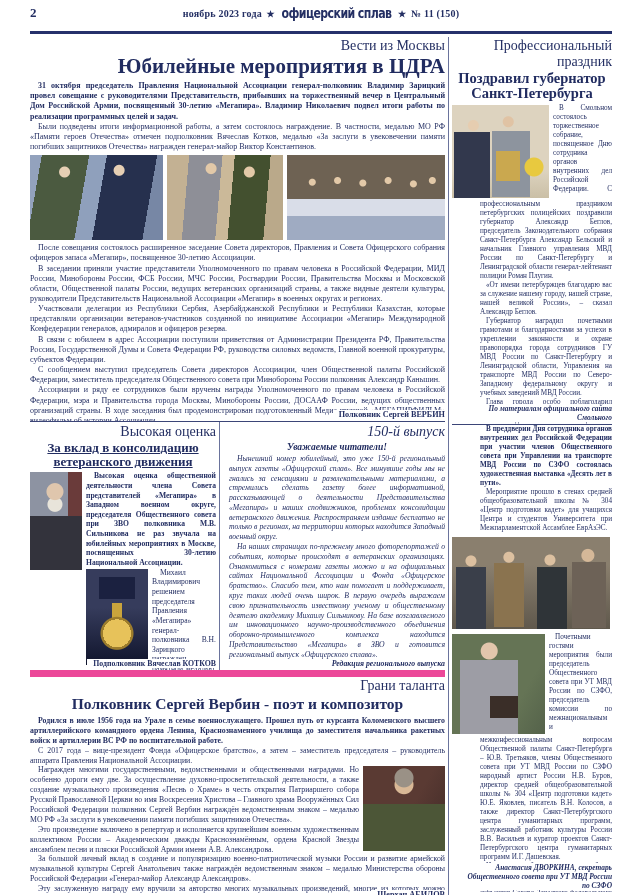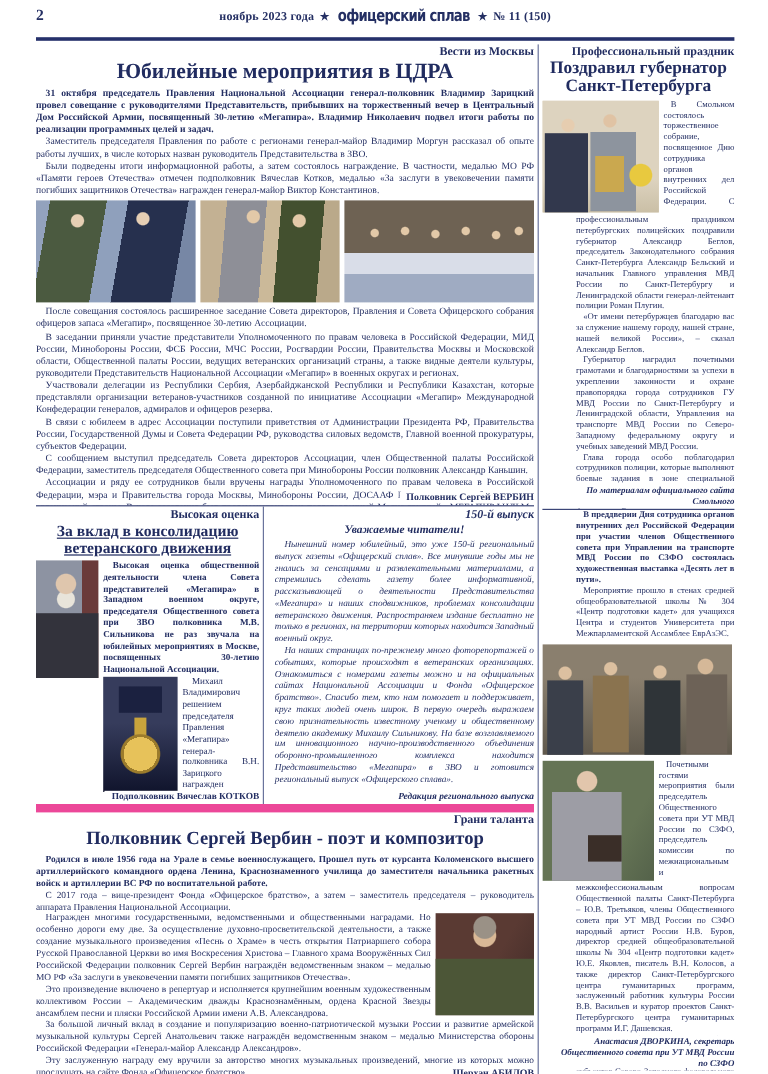--- a/index.html
+++ b/index.html
@@ -16,30 +16,30 @@
   .masthead{display:inline-block; font-family:"DejaVu Sans", sans-serif; font-weight:bold;
     letter-spacing:-0.6px; transform:scaleY(1.25); font-size:11px; padding:0 2px;}
   .star{font-size:9px; padding:0 2px;}
   .hdr-rule{border-top:3px solid #26316b; margin-top:2px;}
   
   .cols{display:flex; margin-top:3px;}
   .col-main{width:415px;}
   .vdiv{width:1px; background:#6a739c; margin:0 3px;}
   .col-right{width:160px;}
   
-  .kicker{font-size:10px; text-align:right; margin:1px 0 1px 0;font-weight:bold;}
+  .kicker{font-size:14px; text-align:right; margin:1px 0 1px 0;}
   p{margin:0; text-align:justify; text-indent:8px; font-size:8px; line-height:1.27;}
   .lead{font-weight:bold;}
   .sig{position:absolute; right:0; bottom:2px; background:#ffffff; font-weight:bold;
     font-size:8.2px; padding-left:6px; text-align:right; max-width:92%;}
   h1,h2,h3{margin:0; text-align:center; font-weight:bold; color:#212c60;}
   section{position:relative; overflow:hidden;}
   
   .sec-a1{height:384px;}
-  .t-xl{font-size:18px; line-height:1.1; margin:1px 0 3px 0;}
+  .t-xl{font-size:21px; line-height:1.1; margin:1px 0 3px 0;text-align:right;}
   .photo-row{display:flex; gap:4px; margin:3px 0;}
   
   .boxrow{display:flex; height:248px; border-top:1px solid #3b4577; border-bottom:7px solid #ec4899;}
   .boxA{width:186px; position:relative; overflow:hidden; padding-top:1px; font-size:7.6px;}
   .boxB{flex:1; position:relative; overflow:hidden; padding:1px 0 0 6px; font-style:italic;}
   .boxA p{font-size:7.6px;}
   .boxB p{font-size:7.7px;}
   .t-box{font-size:13px; line-height:1.05; margin:0 0 3px 0;text-decoration:underline;}
   .t-readers{font-size:9.5px; font-style:italic; margin:2px 0 2px 0;}
   .boxA .sig{font-size:7.8px;}
@@ -145,21 +145,20 @@
   <div class="hdr-rule"></div>
 
   <div class="cols">
 
     <div class="col-main">
 
       <section class="sec-a1">
         <div class="kicker">Вести из Москвы</div>
         <h1 class="t-xl">Юбилейные мероприятия в ЦДРА</h1>
         <p class="lead">31 октября председатель Правления Национальной Ассоциации генерал-полковник Владимир Зарицкий провел совещание с руководителями Представительств, прибывших на торжественный вечер в Центральный Дом Российской Армии, посвященный 30-летию «Мегапира». Владимир Николаевич подвел итоги работы по реализации программных целей и задач.</p>
-        <p>Заместитель председателя Правления по работе с регионами генерал-майор Владимир Моргун рассказал об опыте работы лучших, в числе которых назван руководитель Представительства в ЗВО.</p>
         <p>Были подведены итоги информационной работы, а затем состоялось награждение. В частности, медалью МО РФ «Памяти героев Отечества» отмечен подполковник Вячеслав Котков, медалью «За заслуги в увековечении памяти погибших защитников Отечества» награжден генерал-майор Виктор Константинов.</p>
         <div class="photo-row">
           <div class="ph ph-c1"></div>
           <div class="ph ph-c2"></div>
           <div class="ph ph-c3"></div>
         </div>
         <p>После совещания состоялось расширенное заседание Совета директоров, Правления и Совета Офицерского собрания офицеров запаса «Мегапир», посвященное 30-летию Ассоциации.</p>
         <p>В заседании приняли участие представители Уполномоченного по правам человека в Российской Федерации, МИД России, Минобороны России, ФСБ России, МЧС России, Росгвардии России, Правительства Москвы и Московской области, Общественной палаты России, ведущих ветеранских организаций страны, а также видные деятели культуры, руководители Представительств Национальной Ассоциации «Мегапир» в военных округах и регионах.</p>
         <p>Участвовали делегации из Республики Сербия, Азербайджанской Республики и Республики Казахстан, которые представляли организации ветеранов-участников созданной по инициативе Ассоциации «Мегапир» Международной Конфедерации генералов, адмиралов и офицеров резерва.</p>
         <p>В связи с юбилеем в адрес Ассоциации поступили приветствия от Администрации Президента РФ, Правительства России, Государственной Думы и Совета Федерации РФ, руководства силовых ведомств, Главной военной прокуратуры, субъектов Федерации.</p>

